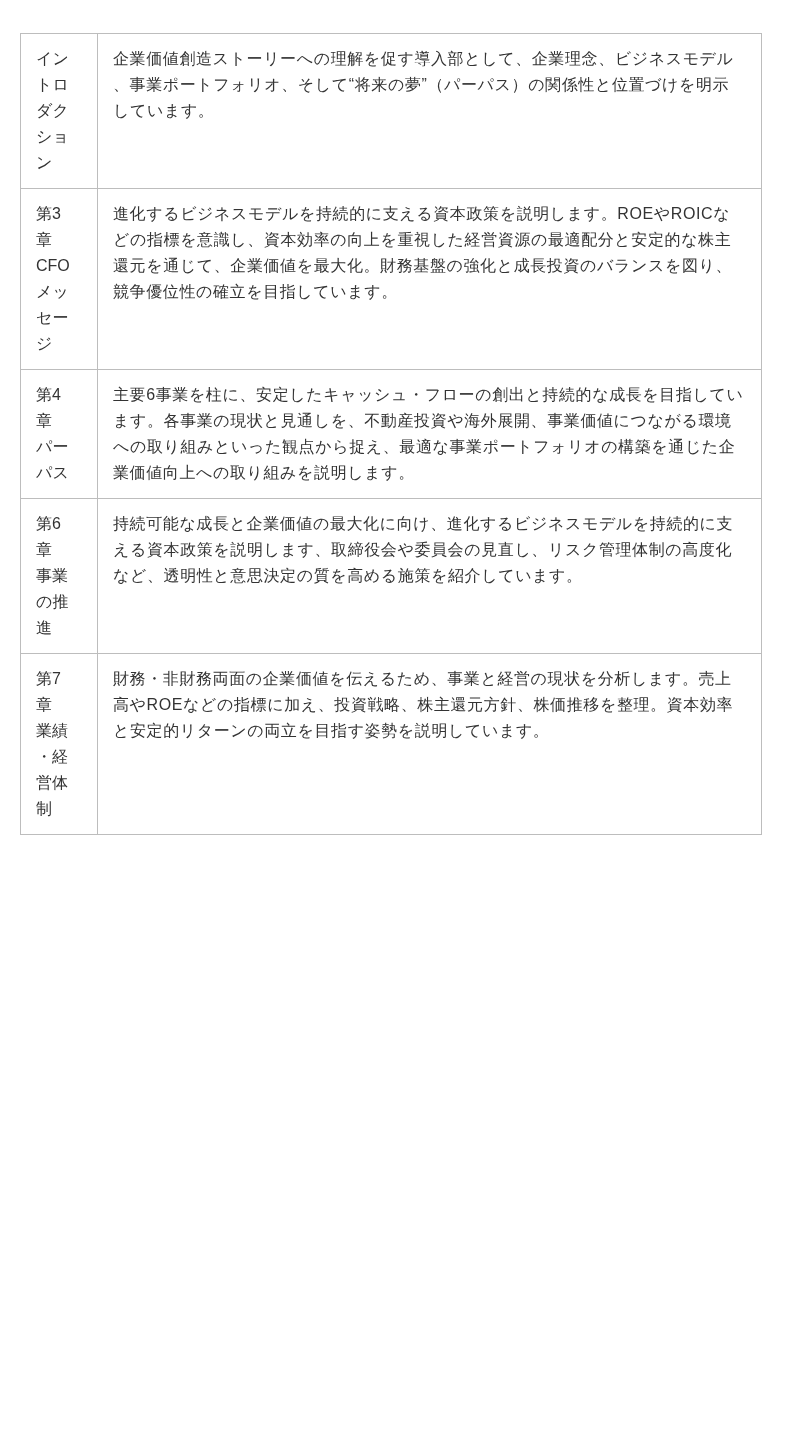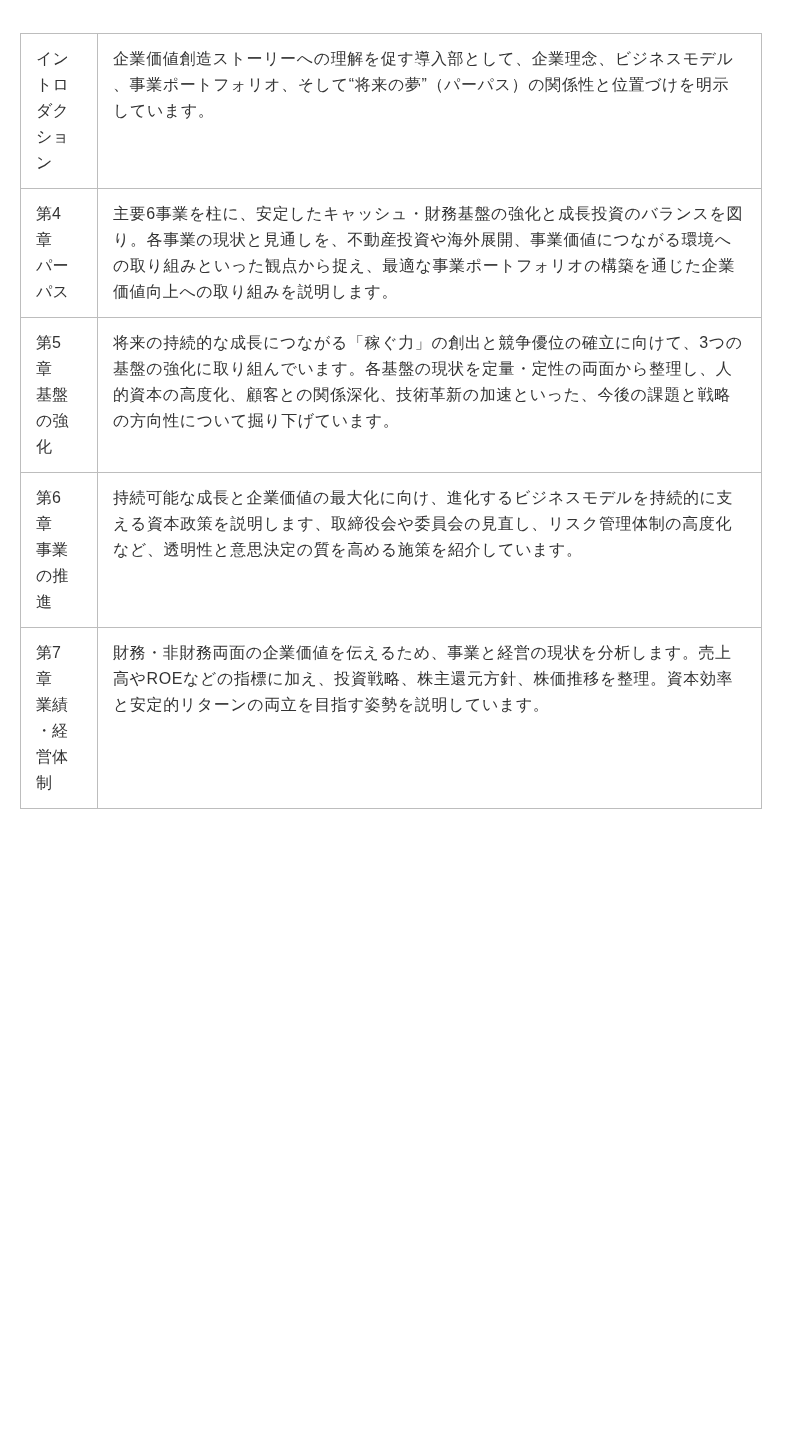--- a/index.html
+++ b/index.html
@@ -51,26 +51,26 @@
     <colgroup>
       <col style="width:77px">
       <col style="width:664px">
     </colgroup>
     <tbody>
       <tr>
         <td class="label-cell">イントロダクション</td>
         <td class="desc-cell">企業価値創造ストーリーへの理解を促す導入部として、企業理念、ビジネスモデル、事業ポートフォリオ、そして“将来の夢”（パーパス）の関係性と位置づけを明示しています。</td>
       </tr>
       <tr>
-        <td class="label-cell">第4章　パーパス</td>
-        <td class="desc-cell">主要6事業を柱に、安定したキャッシュ・財務基盤の強化と成長投資のバランスを図り。各事業の現状と見通しを、不動産投資や海外展開、事業価値につながる環境への取り組みといった観点から捉え、最適な事業ポートフォリオの構築を通じた企業価値向上への取り組みを説明します。</td>
+        <td class="label-cell">第3章　CFOメッセージ</td>
+        <td class="desc-cell">進化するビジネスモデルを持続的に支える資本政策を説明します。ROEやROICなどの指標を意識し、資本効率の向上を重視した経営資源の最適配分と安定的な株主還元を通じて、企業価値を最大化。財務基盤の強化と成長投資のバランスを図り、競争優位性の確立を目指しています。</td>
       </tr>
       <tr>
-        <td class="label-cell">第5章　基盤の強化</td>
-        <td class="desc-cell">将来の持続的な成長につながる「稼ぐ力」の創出と競争優位の確立に向けて、3つの基盤の強化に取り組んでいます。各基盤の現状を定量・定性の両面から整理し、人的資本の高度化、顧客との関係深化、技術革新の加速といった、今後の課題と戦略の方向性について掘り下げています。</td>
+        <td class="label-cell">第4章　パーパス</td>
+        <td class="desc-cell">主要6事業を柱に、安定したキャッシュ・フローの創出と持続的な成長を目指しています。各事業の現状と見通しを、不動産投資や海外展開、事業価値につながる環境への取り組みといった観点から捉え、最適な事業ポートフォリオの構築を通じた企業価値向上への取り組みを説明します。</td>
       </tr>
       <tr>
         <td class="label-cell">第6章　事業の推進</td>
         <td class="desc-cell">持続可能な成長と企業価値の最大化に向け、進化するビジネスモデルを持続的に支える資本政策を説明します、取締役会や委員会の見直し、リスク管理体制の高度化など、透明性と意思決定の質を高める施策を紹介しています。</td>
       </tr>
       <tr>
         <td class="label-cell">第7章　業績・経営体制</td>
         <td class="desc-cell">財務・非財務両面の企業価値を伝えるため、事業と経営の現状を分析します。売上高やROEなどの指標に加え、投資戦略、株主還元方針、株価推移を整理。資本効率と安定的リターンの両立を目指す姿勢を説明しています。</td>
       </tr>
     </tbody>

